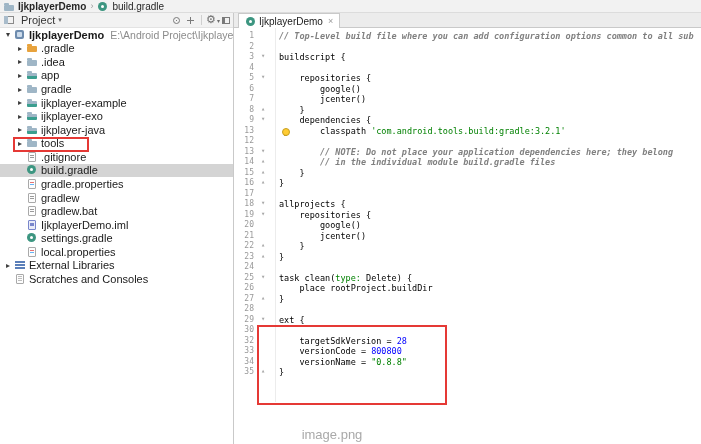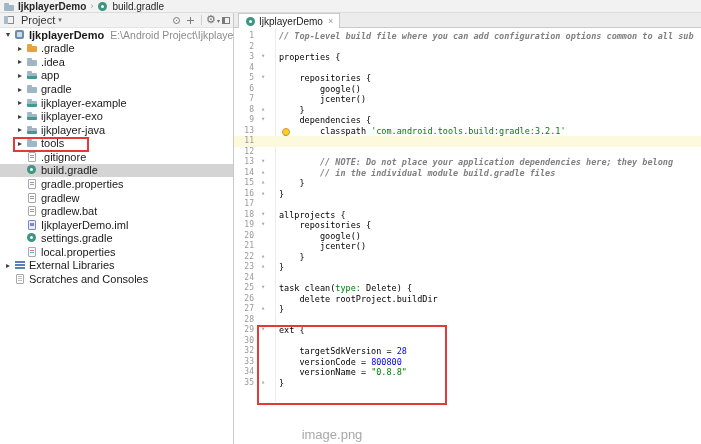--- a/index.html
+++ b/index.html
@@ -296,21 +296,21 @@
     <span class="code-text"><span class="seg-comment">// Top-Level build file where you can add configuration options common to all sub</span></span>
   </div>
         <div class="code-line">
     <span class="line-num">2</span>
     <span class="fold"></span>
     <span class="code-text"></span>
   </div>
         <div class="code-line">
     <span class="line-num">3</span>
     <span class="fold">▾</span>
-    <span class="code-text"><span class="seg-plain">properties {</span></span>
+    <span class="code-text"><span class="seg-plain">buildscript {</span></span>
   </div>
         <div class="code-line">
     <span class="line-num">4</span>
     <span class="fold"></span>
     <span class="code-text"></span>
   </div>
         <div class="code-line">
     <span class="line-num">5</span>
     <span class="fold">▾</span>
     <span class="code-text"><span class="seg-plain">    repositories {</span></span>
@@ -333,25 +333,20 @@
         <div class="code-line">
     <span class="line-num">9</span>
     <span class="fold">▾</span>
     <span class="code-text"><span class="seg-plain">    dependencies {</span></span>
   </div>
         <div class="code-line">
     <span class="line-num">13</span>
     <span class="fold"></span>
     <span class="code-text"><span class="seg-plain">        classpath </span><span class="seg-string">'com.android.tools.build:gradle:3.2.1'</span></span>
   <span class="bulb"></span></div>
-        <div class="code-line caret">
-    <span class="line-num">11</span>
-    <span class="fold"></span>
-    <span class="code-text"></span>
-  </div>
         <div class="code-line">
     <span class="line-num">12</span>
     <span class="fold"></span>
     <span class="code-text"></span>
   </div>
         <div class="code-line">
     <span class="line-num">13</span>
     <span class="fold">▾</span>
     <span class="code-text"><span class="seg-comment">        // NOTE: Do not place your application dependencies here; they belong</span></span>
   </div>
@@ -411,21 +406,21 @@
     <span class="code-text"></span>
   </div>
         <div class="code-line">
     <span class="line-num">25</span>
     <span class="fold">▾</span>
     <span class="code-text"><span class="seg-plain">task clean(</span><span class="seg-string">type:</span><span class="seg-plain"> Delete) {</span></span>
   </div>
         <div class="code-line">
     <span class="line-num">26</span>
     <span class="fold"></span>
-    <span class="code-text"><span class="seg-plain">    delete rootProject.buildDir</span></span>
+    <span class="code-text"><span class="seg-plain">    place rootProject.buildDir</span></span>
   </div>
         <div class="code-line">
     <span class="line-num">27</span>
     <span class="fold">▴</span>
     <span class="code-text"><span class="seg-plain">}</span></span>
   </div>
         <div class="code-line">
     <span class="line-num">28</span>
     <span class="fold"></span>
     <span class="code-text"></span>

